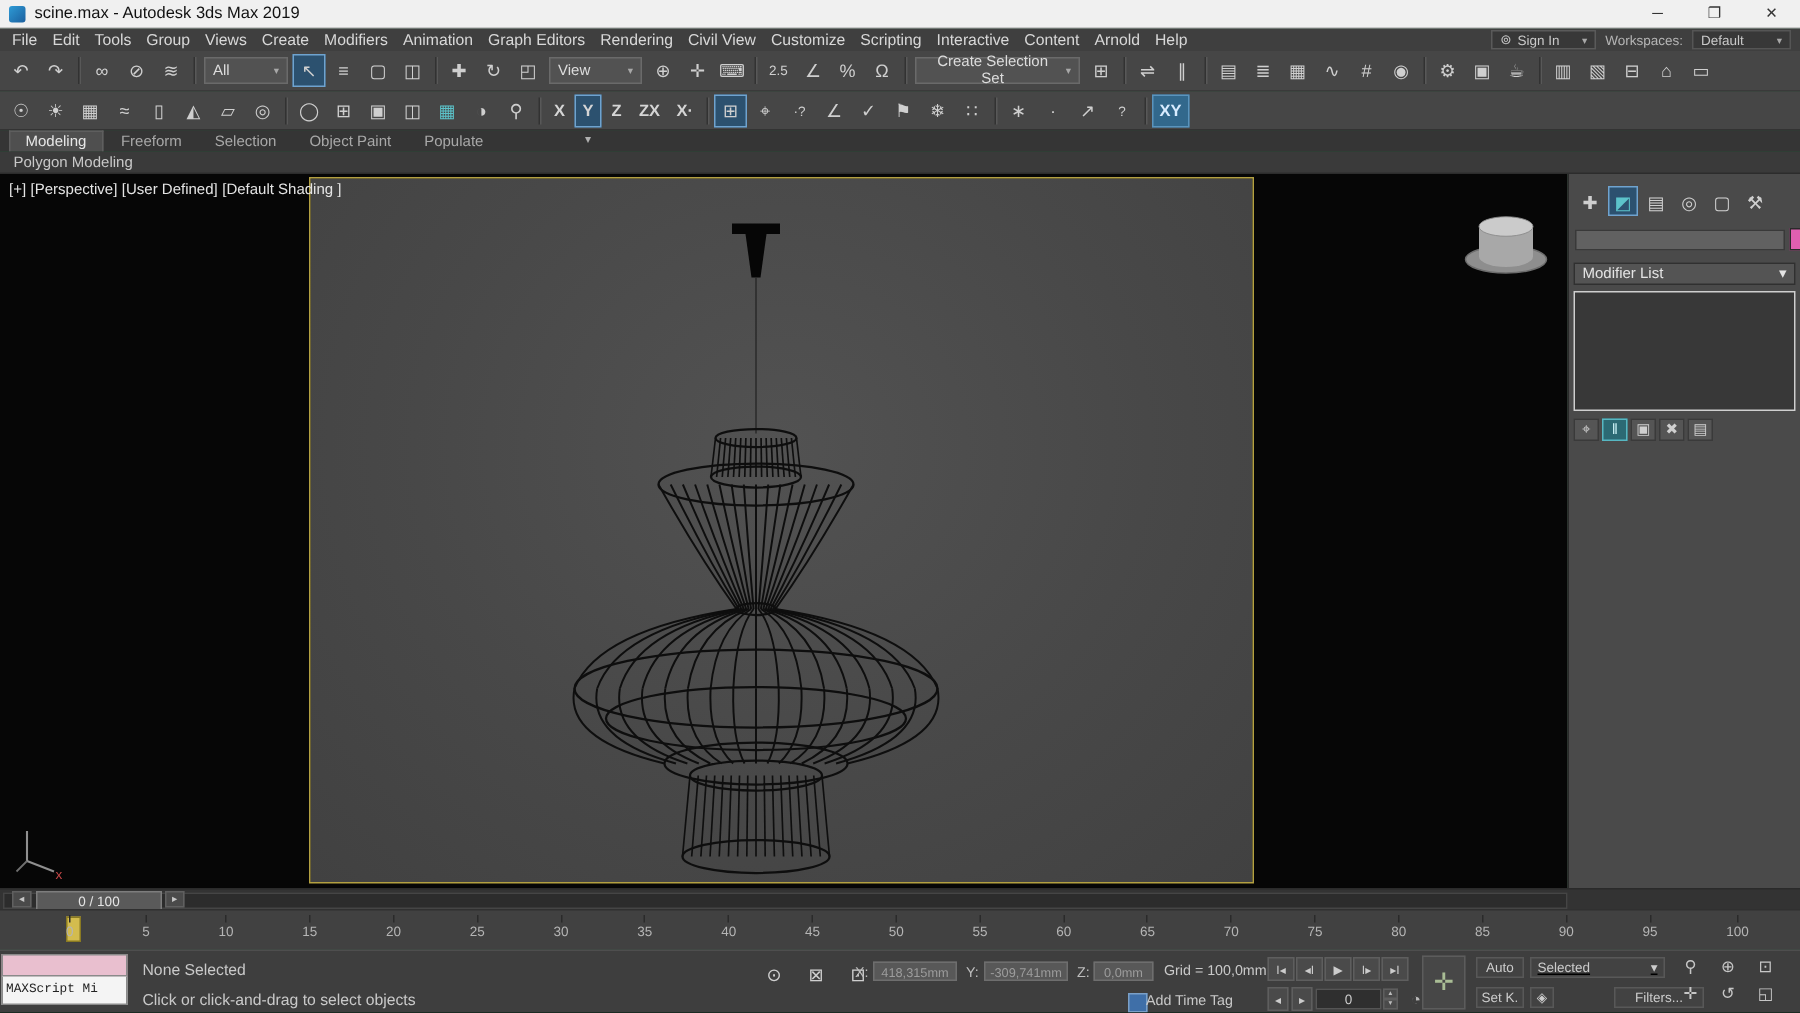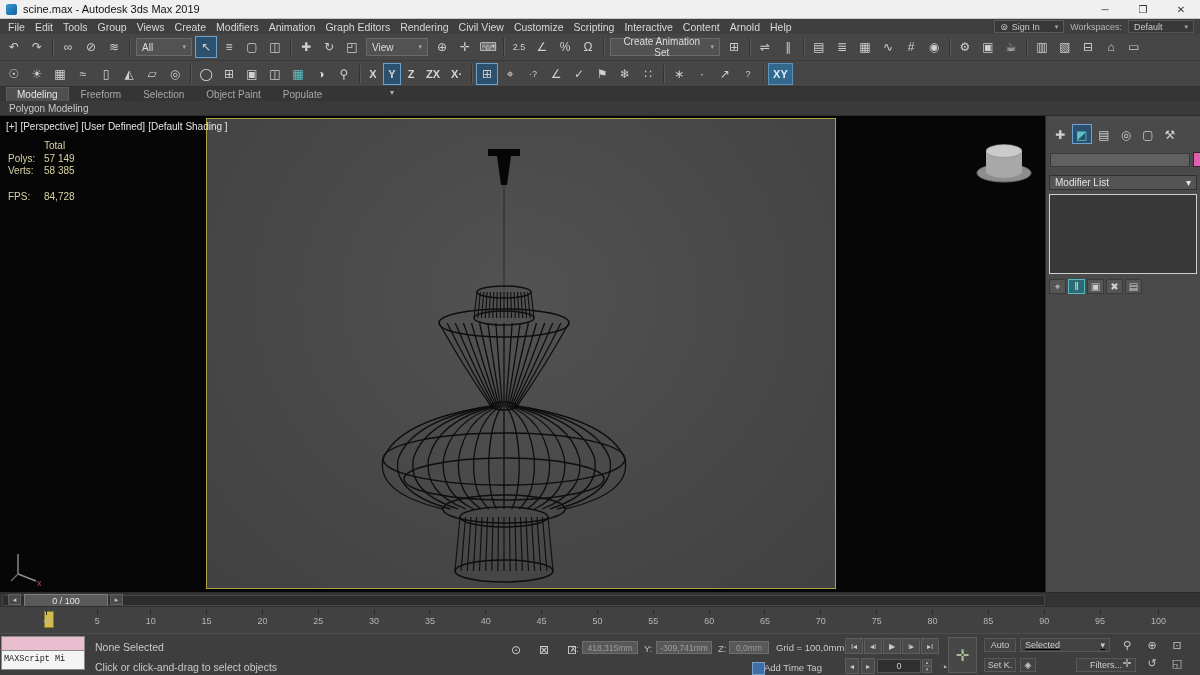--- a/index.html
+++ b/index.html
@@ -216,21 +216,21 @@
       <button class="tbtn">⊕</button>
       <button class="tbtn">✛</button>
       <button class="tbtn">⌨</button>
       <span class="tsep"></span>
       <button class="tbtn sm">2.5</button>
       <button class="tbtn">∠</button>
       <button class="tbtn">%</button>
       <button class="tbtn">Ω</button>
       <span class="tsep"></span>
       <button class="tdd" style="width: 110px;">
-        <span>Create Animation Set</span>
+        <span>Create Selection Set</span>
         <span class="car">▾</span>
       </button>
       <button class="tbtn">⊞</button>
       <span class="tsep"></span>
       <button class="tbtn">⇌</button>
       <button class="tbtn">∥</button>
       <span class="tsep"></span>
       <button class="tbtn">▤</button>
       <button class="tbtn">≣</button>
       <button class="tbtn">▦</button>
@@ -304,37 +304,20 @@
   <div class="main">
 
     <div class="vparea">
       <div class="vplabel">
           <span>[+]</span>
           <span>[Perspective]</span>
           <span>[User Defined]</span>
           <span>[Default Shading ]</span>
         </div>
 
-      <div class="vpstats">
-        <div class="srow total">
-            <span>Total</span>
-          </div>
-        <div class="srow">
-            <span class="sl">Polys:</span>
-            <span>57 149</span>
-          </div>
-        <div class="srow">
-            <span class="sl">Verts:</span>
-            <span>58 385</span>
-          </div>
-        <div class="srow fps">
-            <span class="sl">FPS:</span>
-            <span>84,728</span>
-          </div>
-      </div>
 
       <div class="vpinner">
         <svg id="chand" width="630" height="471" viewBox="0 0 630 471">
             <rect x="281" y="30" width="32" height="7" fill="#060606"></rect>
             <path d="M 290 37 L 304 37 L 300 66 L 294 66 Z" fill="#060606"></path>
             <line x1="297" y1="66" x2="297" y2="170" stroke="#2a2a2a" stroke-width="1"></line>
             <ellipse cx="297" cy="173" rx="27" ry="6" fill="none" stroke="#0e0e0e" stroke-width="1.5"></ellipse>
             <ellipse cx="297" cy="199" rx="30" ry="7" fill="none" stroke="#0e0e0e" stroke-width="1.5"></ellipse>
             <ellipse cx="297" cy="204" rx="65" ry="14" fill="none" stroke="#0e0e0e" stroke-width="1.5"></ellipse>
             <ellipse cx="297" cy="287" rx="13" ry="4" fill="none" stroke="#0e0e0e" stroke-width="1.5"></ellipse>

